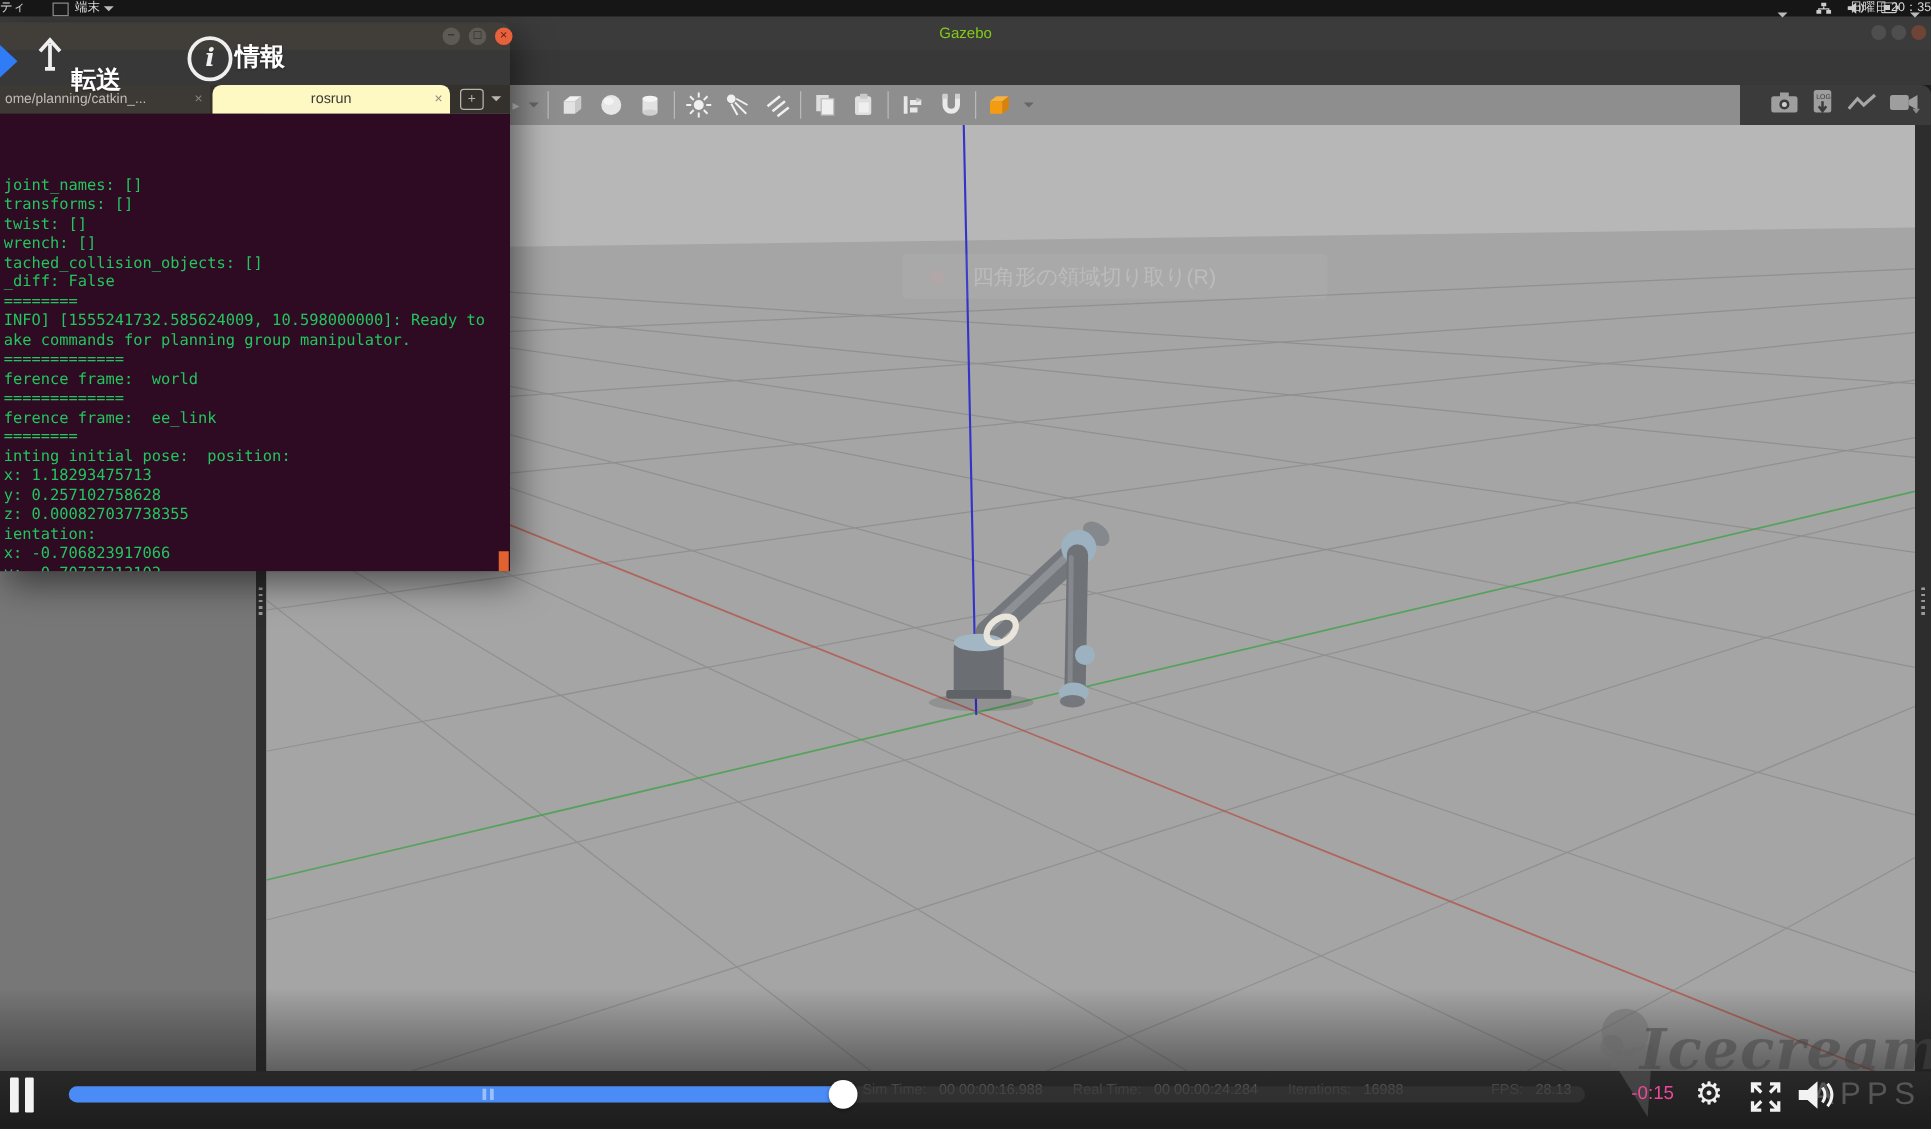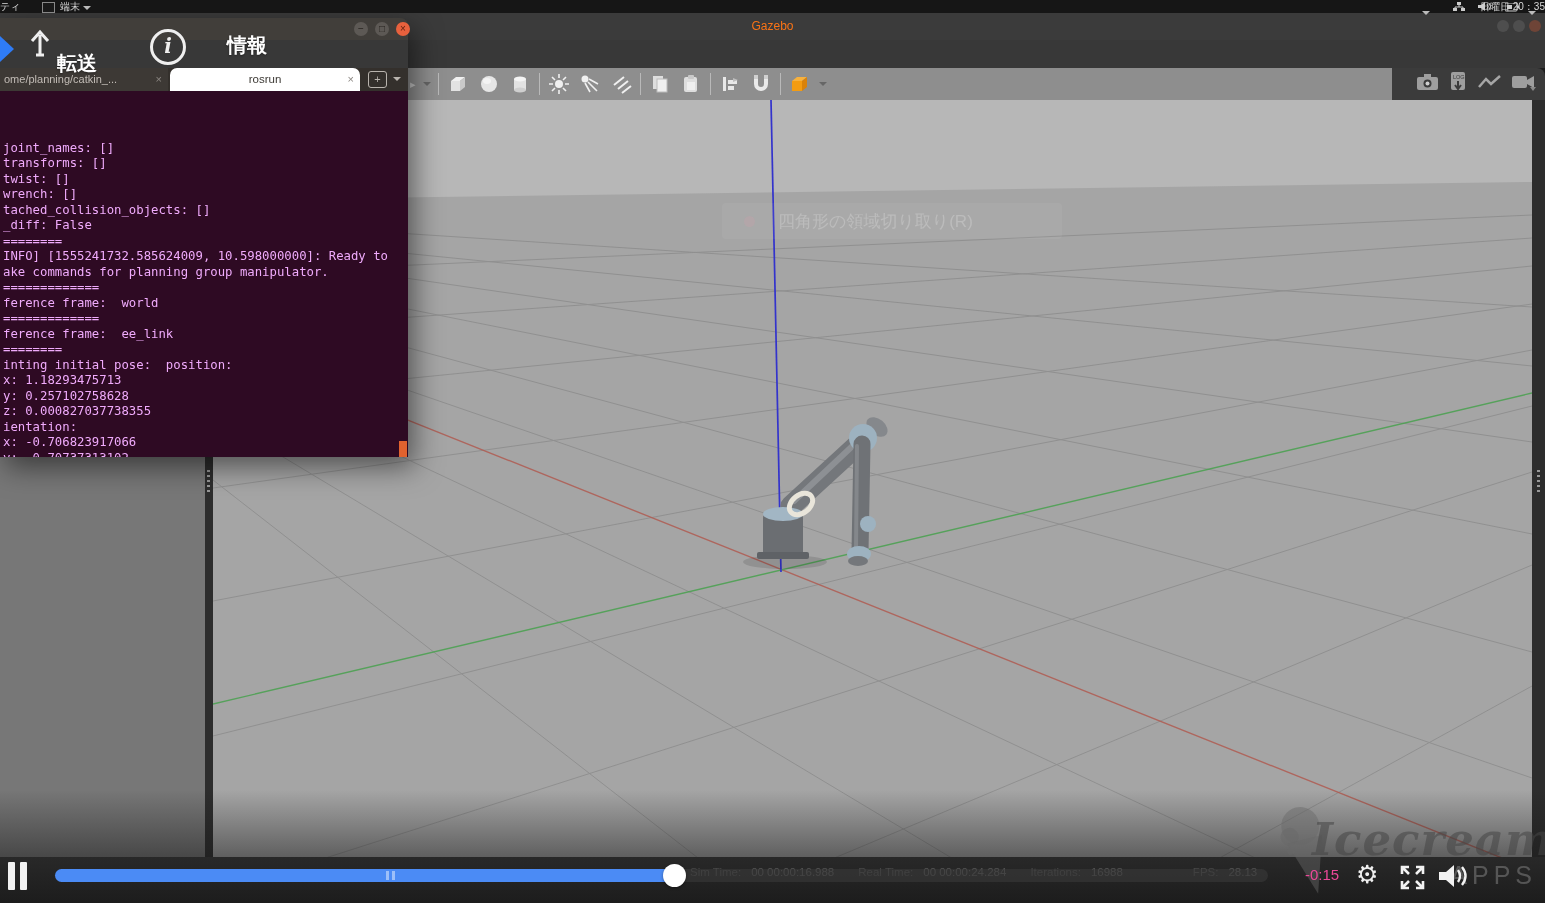--- a/index.html
+++ b/index.html
@@ -7,21 +7,21 @@
          font-family:"Liberation Sans",sans-serif;background:#1d1d1d;}
   .abs{position:absolute;}
 
   
   #sysbar{left:0;top:0;width:1545px;height:13px;background:#161616;z-index:9;color:#d9d9d9;font-size:10px;}
   #sysbar .item{position:absolute;top:0;height:13px;line-height:13px;}
   .caret{width:0;height:0;border-left:4px solid transparent;border-right:4px solid transparent;border-top:4px solid #bbb;display:inline-block;}
 
   
   #gz-title{left:0;top:13px;width:1545px;height:27px;background:#3b3b3b;z-index:1;}
-  #gz-title .t{position:absolute;left:0;right:0;top:6px;text-align:center;color:#f97316;font-size:12px;}
+  #gz-title .t{position:absolute;left:0;right:0;top:6px;text-align:center;color:#84cc16;font-size:12px;}
   .winc{position:absolute;top:7px;width:12px;height:12px;border-radius:50%;}
   #gz-menu{left:0;top:40px;width:1545px;height:28px;background:#383838;z-index:1;}
   #gz-toolbar{left:210px;top:68px;width:1182px;height:32px;background:#8e8e8e;z-index:1;display:flex;align-items:center;gap:7px;padding-left:200px;box-sizing:border-box;}
   #gz-toolbar .sep{width:1px;height:22px;background:#b9b9b9;}
   #gz-toolbar .ic{width:24px;height:24px;display:flex;align-items:center;justify-content:center;}
   #gz-toolbar-right{left:1392px;top:68px;width:153px;height:32px;background:#3b3b3b;border-top-right-radius:8px;z-index:1;display:flex;align-items:center;gap:9px;padding-left:24px;box-sizing:border-box;}
   #gz-left-panel{left:0;top:100px;width:205px;height:757px;background:#777777;z-index:1;}
   .vdivider{top:100px;width:8px;height:757px;background:#2d2d2d;z-index:2;}
   .griphandle{position:absolute;width:3px;height:22px;background:repeating-linear-gradient(#999 0 2px,transparent 2px 5px);}
   #gz-bottom{left:0;top:857px;width:1545px;height:46px;background:#3a3a3a;z-index:3;}
@@ -34,25 +34,25 @@
 
   
   #term{left:0px;top:18px;width:408px;height:439px;z-index:4;box-shadow:6px 10px 28px rgba(0,0,0,.5);border-top-right-radius:8px;}
   #term-titlebar{position:absolute;left:0;top:0;width:408px;height:22px;background:#413e3a;border-top-right-radius:8px;}
   #term-titlebar .t{position:absolute;left:0;width:408px;top:4px;text-align:center;color:#d8d3ce;font-size:12px;font-weight:bold;}
   .tbtn{position:absolute;top:4px;width:14px;height:14px;border-radius:50%;background:#5d5955;color:#26221e;font-size:10px;line-height:14px;text-align:center;}
   .tbtn.close{background:#e8613d;color:#5d1f0e;}
   #term-menubar{position:absolute;left:0;top:22px;width:408px;height:28px;background:#3e3b37;color:#cfc9c4;font-size:11.5px;display:flex;gap:13px;align-items:flex-end;padding:0 0 6px 4px;box-sizing:border-box;}
   #term-tabbar{position:absolute;left:0;top:50px;width:408px;height:23px;background:#34302c;}
   #tab-inactive{position:absolute;left:0;top:0;width:168px;height:23px;background:#3d3935;color:#c2bcb6;font-size:11px;line-height:23px;padding-left:4px;box-sizing:border-box;white-space:nowrap;overflow:hidden;}
-  #tab-active{position:absolute;left:170px;top:0;width:190px;height:23px;background:#ffffff;border-radius:7px 7px 0 0;color:#3c3934;font-size:11.5px;line-height:23px;text-align:center;}
+  #tab-active{position:absolute;left:170px;top:0;width:190px;height:23px;background:#fef9c3;border-radius:7px 7px 0 0;color:#3c3934;font-size:11.5px;line-height:23px;text-align:center;}
   .tabx{position:absolute;top:0;right:6px;color:#8a8580;font-size:11px;line-height:23px;}
   #newtab{position:absolute;left:368px;top:3px;width:17px;height:15px;border:1.5px solid #b9b4ae;border-radius:3px;color:#b9b4ae;font-size:11px;line-height:14px;text-align:center;}
   #tabcaret{position:absolute;left:393px;top:9px;}
-  #term-body{position:absolute;left:0;top:73px;width:408px;height:366px;background:#2e0a23;color:#f0abfc;
+  #term-body{position:absolute;left:0;top:73px;width:408px;height:366px;background:#2e0a23;color:#22c55e;
              font-family:"DejaVu Sans Mono",monospace;font-size:12.3px;line-height:15.5px;
              padding:3px 0 0 3px;box-sizing:border-box;overflow:hidden;white-space:pre;}
   #term-scrollmark{position:absolute;right:1px;bottom:0;width:8px;height:16px;background:#e0622e;}
 
   
   .ovl{z-index:5;color:#fff;font-size:20px;font-weight:bold;text-shadow:0 1px 2px rgba(0,0,0,.4);}
   #blue-play{left:0;top:36px;width:0;height:0;border-top:13px solid transparent;border-bottom:13px solid transparent;border-left:14px solid #2f7cf6;z-index:5;}
   #info-circle{left:150px;top:29px;width:30px;height:30px;border:3px solid #efefef;border-radius:50%;z-index:5;
                color:#efefef;font-family:"DejaVu Serif",serif;font-style:italic;font-weight:bold;font-size:20px;text-align:center;line-height:29px;}
 
@@ -334,21 +334,21 @@
 
   <div class="abs" id="blue-play"></div>
   <div class="abs ovl" style="left:27px;top:27px;">
     <svg width="26" height="32">
         <path d="M13 28V8M5 14l8-9 8 9" stroke="#efefef" stroke-width="3" fill="none"></path>
         <path d="M9 28h8" stroke="#efefef" stroke-width="3"></path>
       </svg>
   </div>
   <div class="abs ovl" style="left:57px;top:30px;margin-top:20px;">転送</div>
   <div class="abs" id="info-circle">i</div>
-  <div class="abs ovl" style="left:188px;top:32px;margin-left:39px;">情報</div>
+  <div class="abs ovl" style="left:188px;top:32px;">情報</div>
 
   <div class="abs" id="shade"></div>
 
   <div class="abs" id="watermark">
     <svg width="55" height="100" style="position:absolute;left:18px;top:8px;transform:rotate(-14deg);">
       <circle cx="27" cy="22" r="19" fill="rgba(105,105,105,0.45)"></circle>
       <circle cx="14" cy="30" r="9" fill="rgba(105,105,105,0.45)"></circle>
       <polygon points="10,36 46,36 28,92" fill="rgba(105,105,105,0.45)"></polygon>
       <circle cx="12" cy="44" r="4" fill="rgba(105,105,105,0.45)"></circle>
     </svg>

